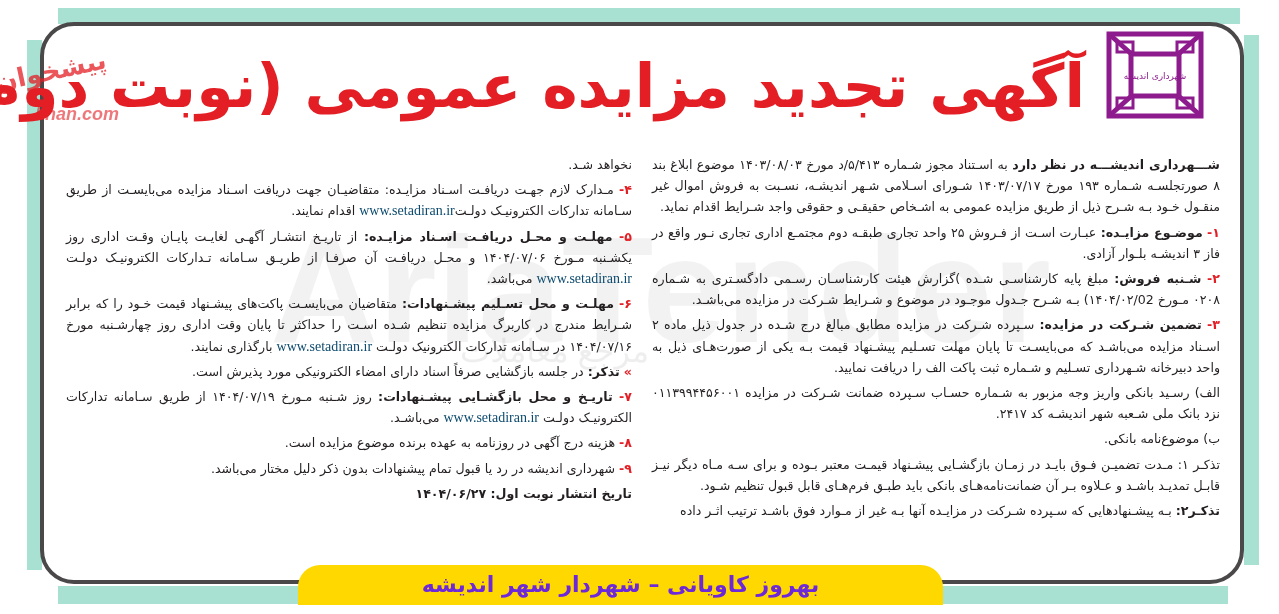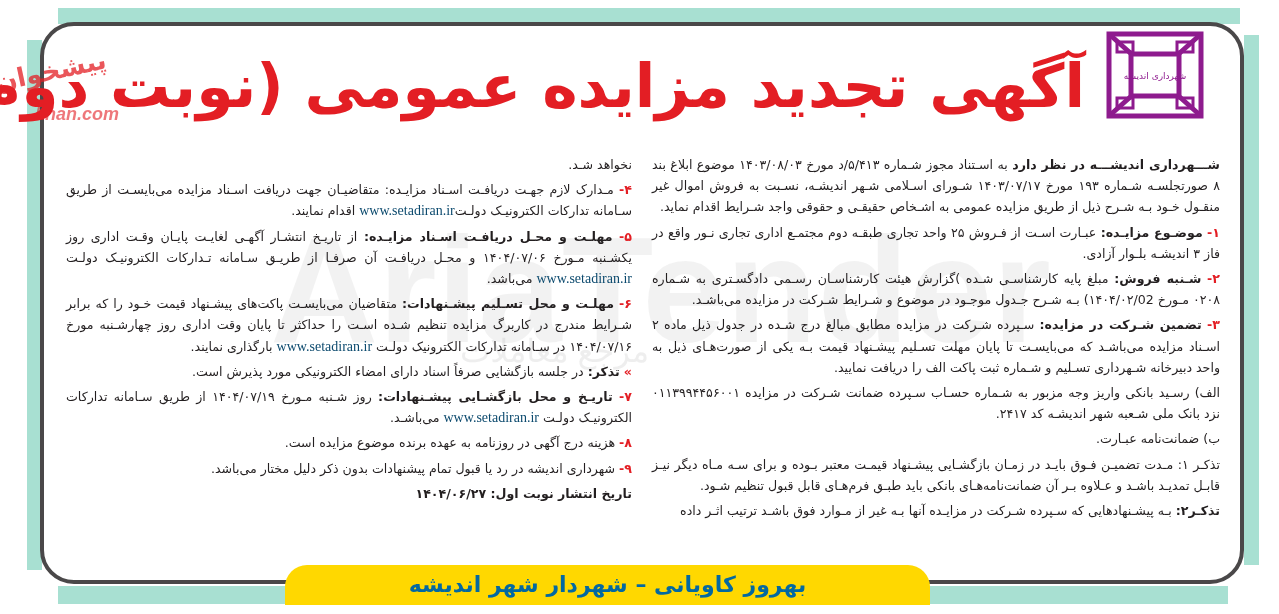--- a/index.html
+++ b/index.html
@@ -14,23 +14,23 @@
            letter-spacing:-1px; white-space:nowrap; }
   .logo { position:absolute; left:1105px; top:30px; width:100px; height:90px;text-align:center; }
   .col { position:absolute; direction:rtl; text-align:justify; color:#231f20;
          font-family:"DejaVu Sans", sans-serif; font-size:12.6px; line-height:21.2px; }
   .col-right { left:648px; top:150px; width:576px; }
   .col-left { left:62px; top:150px; width:574px; }
   .col p { margin:4px; }
   .num { color:#e31e24; font-weight:bold; }
   .b { font-weight:bold; }
   .link { color:#0c4a6e; direction:ltr; unicode-bidi:embed; font-family:"Liberation Serif", serif; font-size:14px; }
-  .footer-tab { position:absolute; left:285px; top:565px; width:645px; height:40px;
+  .footer-tab { position:absolute; left:298px; top:565px; width:645px; height:40px;
                 background:#ffd800; border-radius:22px 22px 0 0;
-                direction:rtl; text-align:center; color:#0369a1;
+                direction:rtl; text-align:center; color:#6d28d9;
                 font-family:"DejaVu Sans", sans-serif; font-weight:bold; font-size:22px; line-height:40px; }
   .wm-red { position:absolute; color:#e31e24; opacity:0.75; font-weight:bold; direction:rtl; }
   .wm-gray { position:absolute; color:#9a9a9a; opacity:0.12; font-weight:bold; font-family:"Liberation Sans", sans-serif; }
 </style>
 </head>
 <body>
 
 <div class="mint" style="left:58px; top:8px; width:1182px; height:16px;"></div>
 <div class="mint" style="left:27px; top:40px; width:15px; height:530px;"></div>
 <div class="mint" style="left:58px; top:586px; width:1170px; height:18px;"></div>
@@ -57,21 +57,21 @@
 </div>
 
 <div class="title">آگهی تجدید مزایده عمومی (نوبت دوم)</div>
 
 <div class="col col-right">
   <p><span class="b">شـــهرداری اندیشـــه در نظر دارد</span><span> به اسـتناد مجوز شـماره ۵/۴۱۳/د مورخ ۱۴۰۳/۰۸/۰۳ موضوع ابلاغ بند ۸ صورتجلسـه شـماره ۱۹۳ مورخ ۱۴۰۳/۰۷/۱۷ شـورای اسـلامی شـهر اندیشـه، نسـبت به فروش اموال غیر منقـول خـود بـه شـرح ذیل از طریق مزایده عمومی به اشـخاص حقیقـی و حقوقی واجد شـرایط اقدام نماید.</span></p>
   <p><span class="num">۱-</span> <span class="b">موضـوع مزایـده:</span><span> عبـارت اسـت از فـروش ۲۵ واحد تجاری طبقـه دوم مجتمـع اداری تجاری نـور واقع در فاز ۳ اندیشـه بلـوار آزادی.</span></p>
   <p><span class="num">۲-</span> <span class="b">شـنبه فروش:</span><span> مبلغ پایه کارشناسـی شـده )گزارش هیئت کارشناسـان رسـمی دادگسـتری به شـماره ۰۲۰۸ مـورخ ۱۴۰۴/۰۲/02) بـه شـرح جـدول موجـود در موضوع و شـرایط شـرکت در مزایده می‌باشـد.</span></p>
   <p><span class="num">۳-</span> <span class="b">تضمین شـرکت در مزایده:</span><span> سـپرده شـرکت در مزایده مطابق مبالغ درج شـده در جدول ذیل ماده ۲ اسـناد مزایده می‌باشـد که می‌بایسـت تا پایان مهلت تسـلیم پیشـنهاد قیمت بـه یکی از صورت‌هـای ذیل به واحد دبیرخانه شـهرداری تسـلیم و شـماره ثبت پاکت الف را دریافت نمایید.</span></p>
   <p>الف) رسـید بانکی واریز وجه مزبور به شـماره حسـاب سـپرده ضمانت شـرکت در مزایده ۰۱۱۳۹۹۴۴۵۶۰۰۱ نزد بانک ملی شـعبه شهر اندیشـه کد ۲۴۱۷.</p>
-  <p>ب) ضمانت‌نامه عبـارت.</p>
+  <p>ب) موضوع‌نامه بانکی.</p>
   <p>تذکـر ۱: مـدت تضمیـن فـوق بایـد در زمـان بازگشـایی پیشـنهاد قیمـت معتبر بـوده و برای سـه مـاه دیگر نیـز قابـل تمدیـد باشـد و عـلاوه بـر آن ضمانت‌نامه‌هـای بانکی باید طبـق فرم‌هـای قابل قبول تنظیم شـود.</p>
   <p><span class="b">تذکـر۲:</span><span> بـه پیشـنهادهایی که سـپرده شـرکت در مزایـده آنها بـه غیر از مـوارد فوق باشـد ترتیب اثـر داده</span></p>
 </div>
 
 <div class="col col-left">
   <p>نخواهد شـد.</p>
   <p><span class="num">۴-</span> <span>مـدارک لازم جهـت دریافـت اسـناد مزایـده:</span><span> متقاضیـان جهت دریافت اسـناد مزایده می‌بایسـت از طریق سـامانه تدارکات الکترونیـک دولـت</span><span class="link">www.setadiran.ir</span><span> اقدام نمایند.</span></p>
   <p><span class="num">۵-</span> <span class="b">مهلـت و محـل دریافـت اسـناد مزایـده:</span><span> از تاریـخ انتشـار آگهـی لغایـت پایـان وقـت اداری روز یکشـنبه مـورخ ۱۴۰۴/۰۷/۰۶ و محـل دریافـت آن صرفـا از طریـق سـامانه تـدارکات الکترونیـک دولـت</span> <span class="link">www.setadiran.ir</span><span> می‌باشد.</span></p>
   <p><span class="num">۶-</span> <span class="b">مهلـت و محل تسـلیم پیشـنهادات:</span><span> متقاضیان می‌بایسـت پاکت‌های پیشـنهاد قیمت خـود را که برابر شـرایط مندرج در کاربرگ مزایده تنظیم شـده اسـت را حداکثر تا پایان وقت اداری روز چهارشـنبه مورخ ۱۴۰۴/۰۷/۱۶ در سـامانه تدارکات الکترونیک دولـت</span> <span class="link">www.setadiran.ir</span><span> بارگذاری نمایند.</span></p>
   <p><span class="num">»</span> <span class="b">تذکر:</span><span> در جلسه بازگشایی صرفاً اسناد دارای امضاء الکترونیکی مورد پذیرش است.</span></p>

